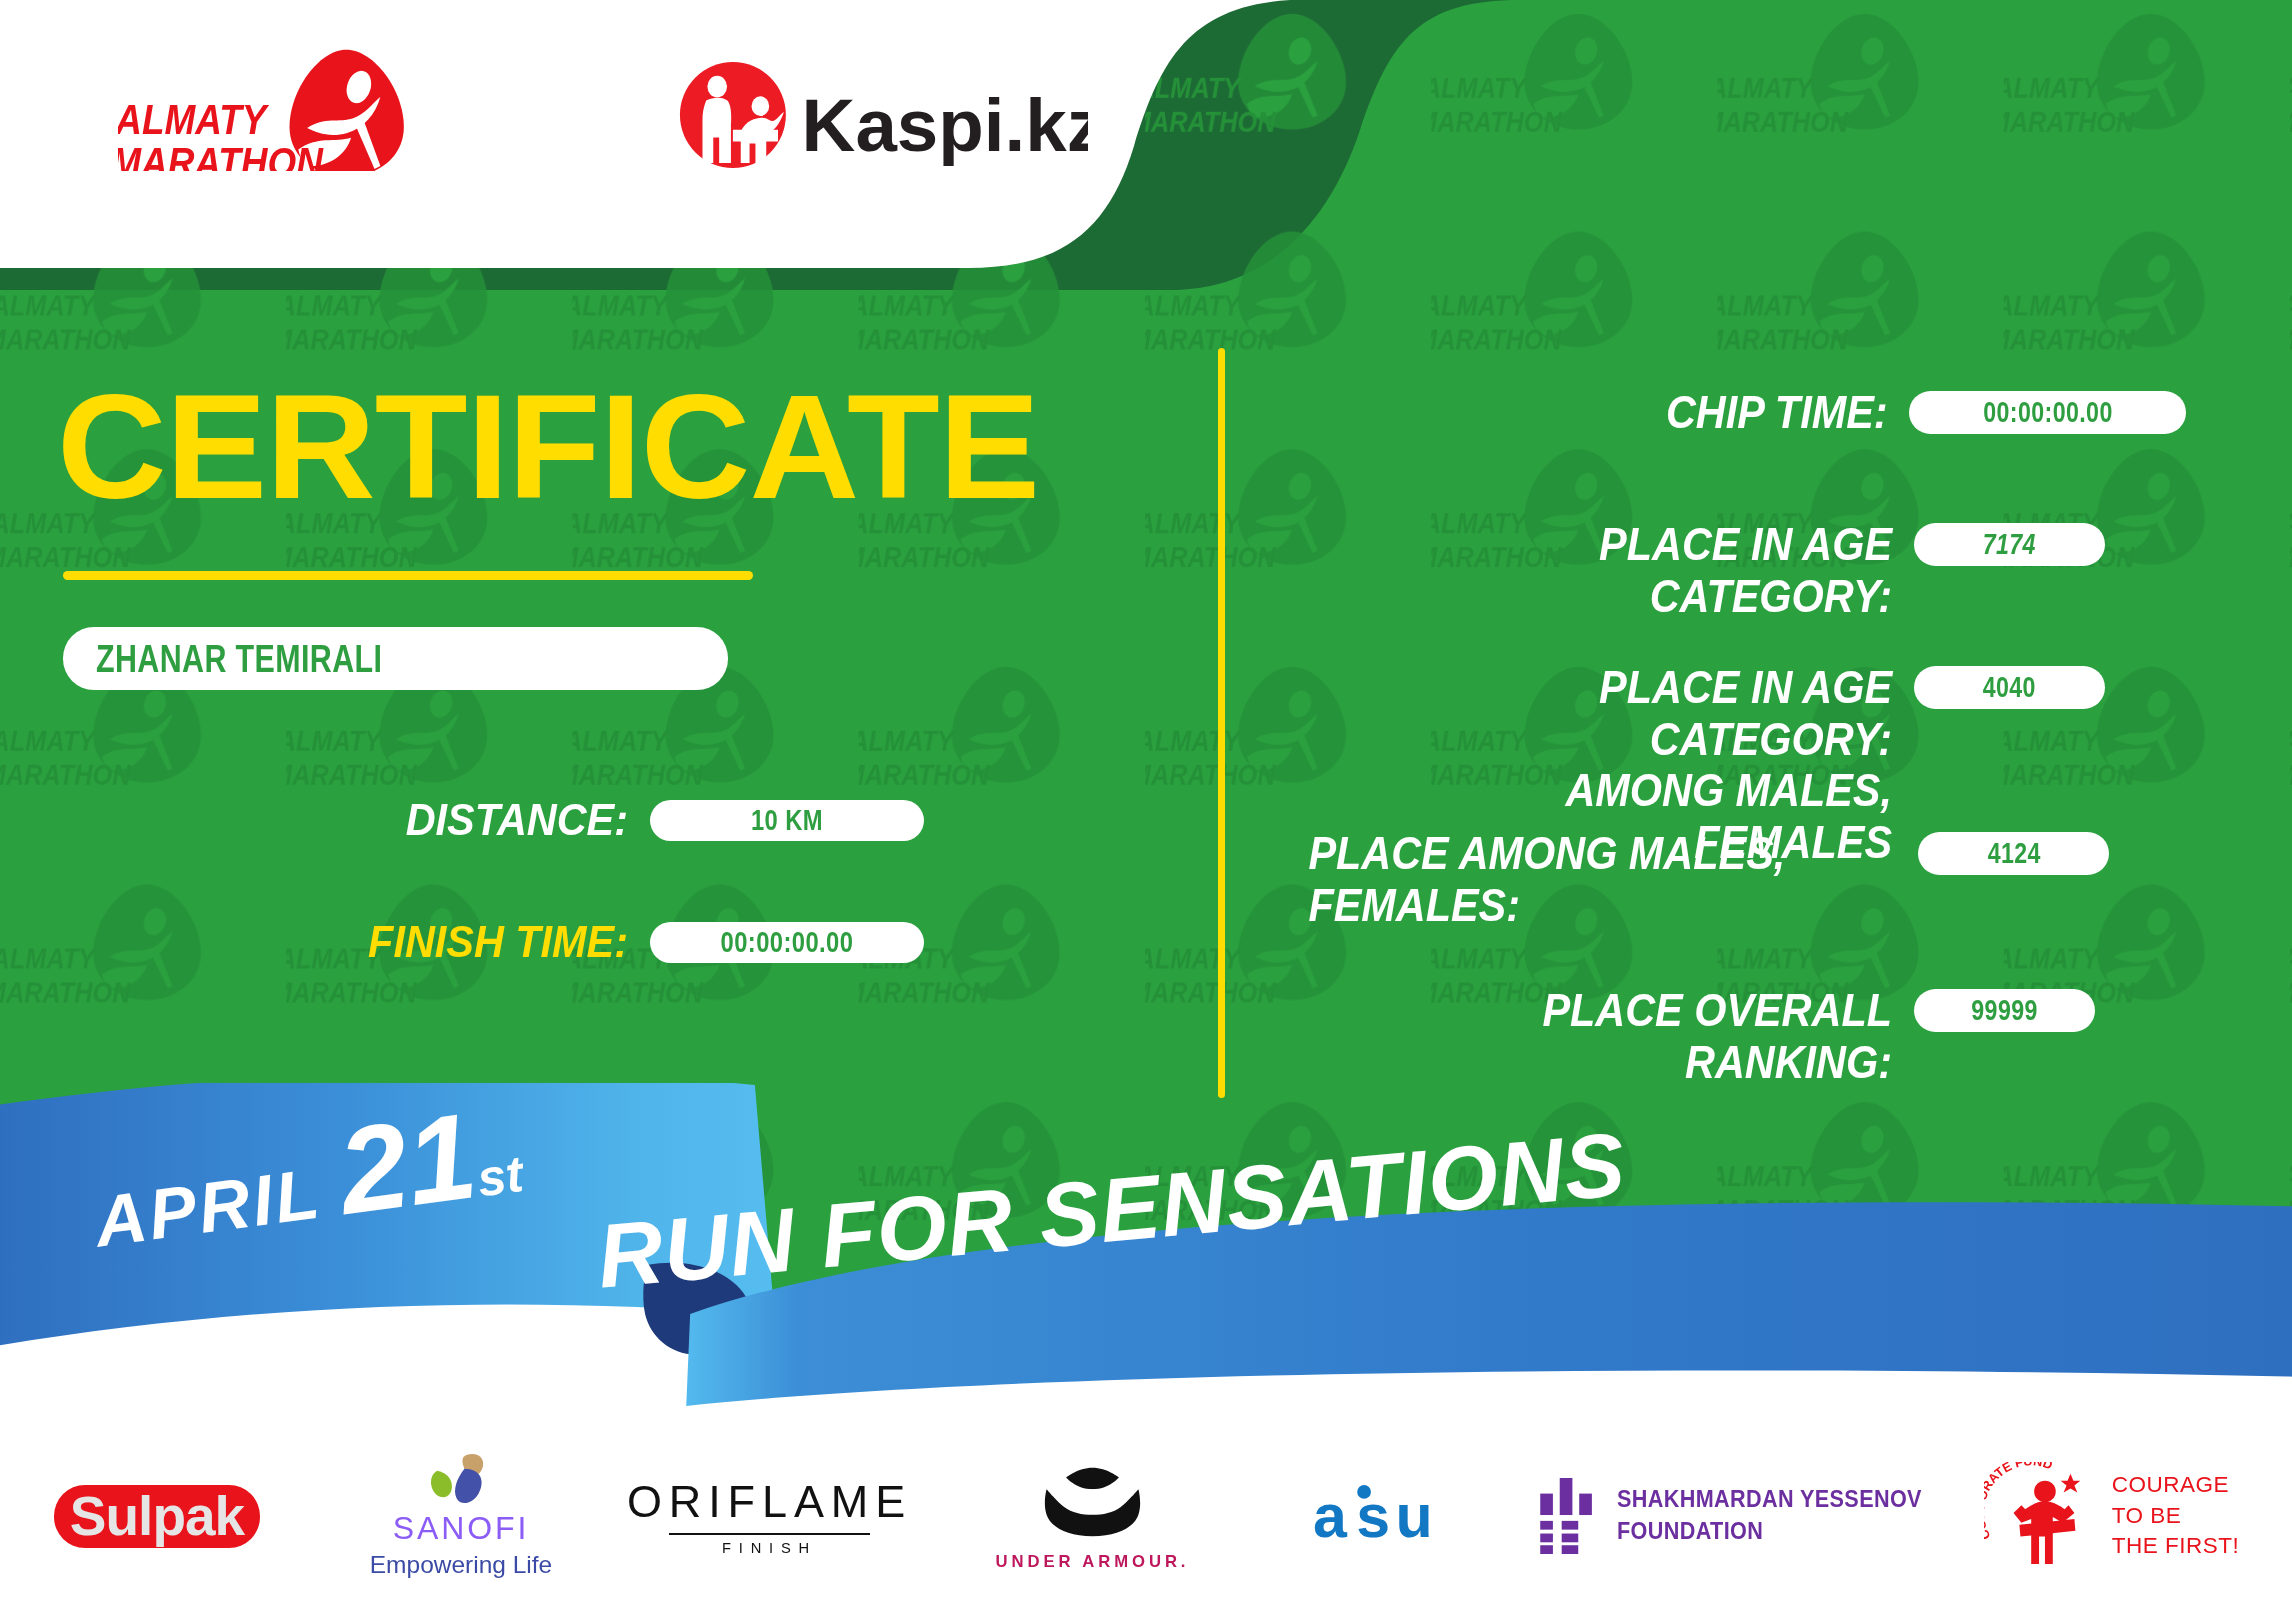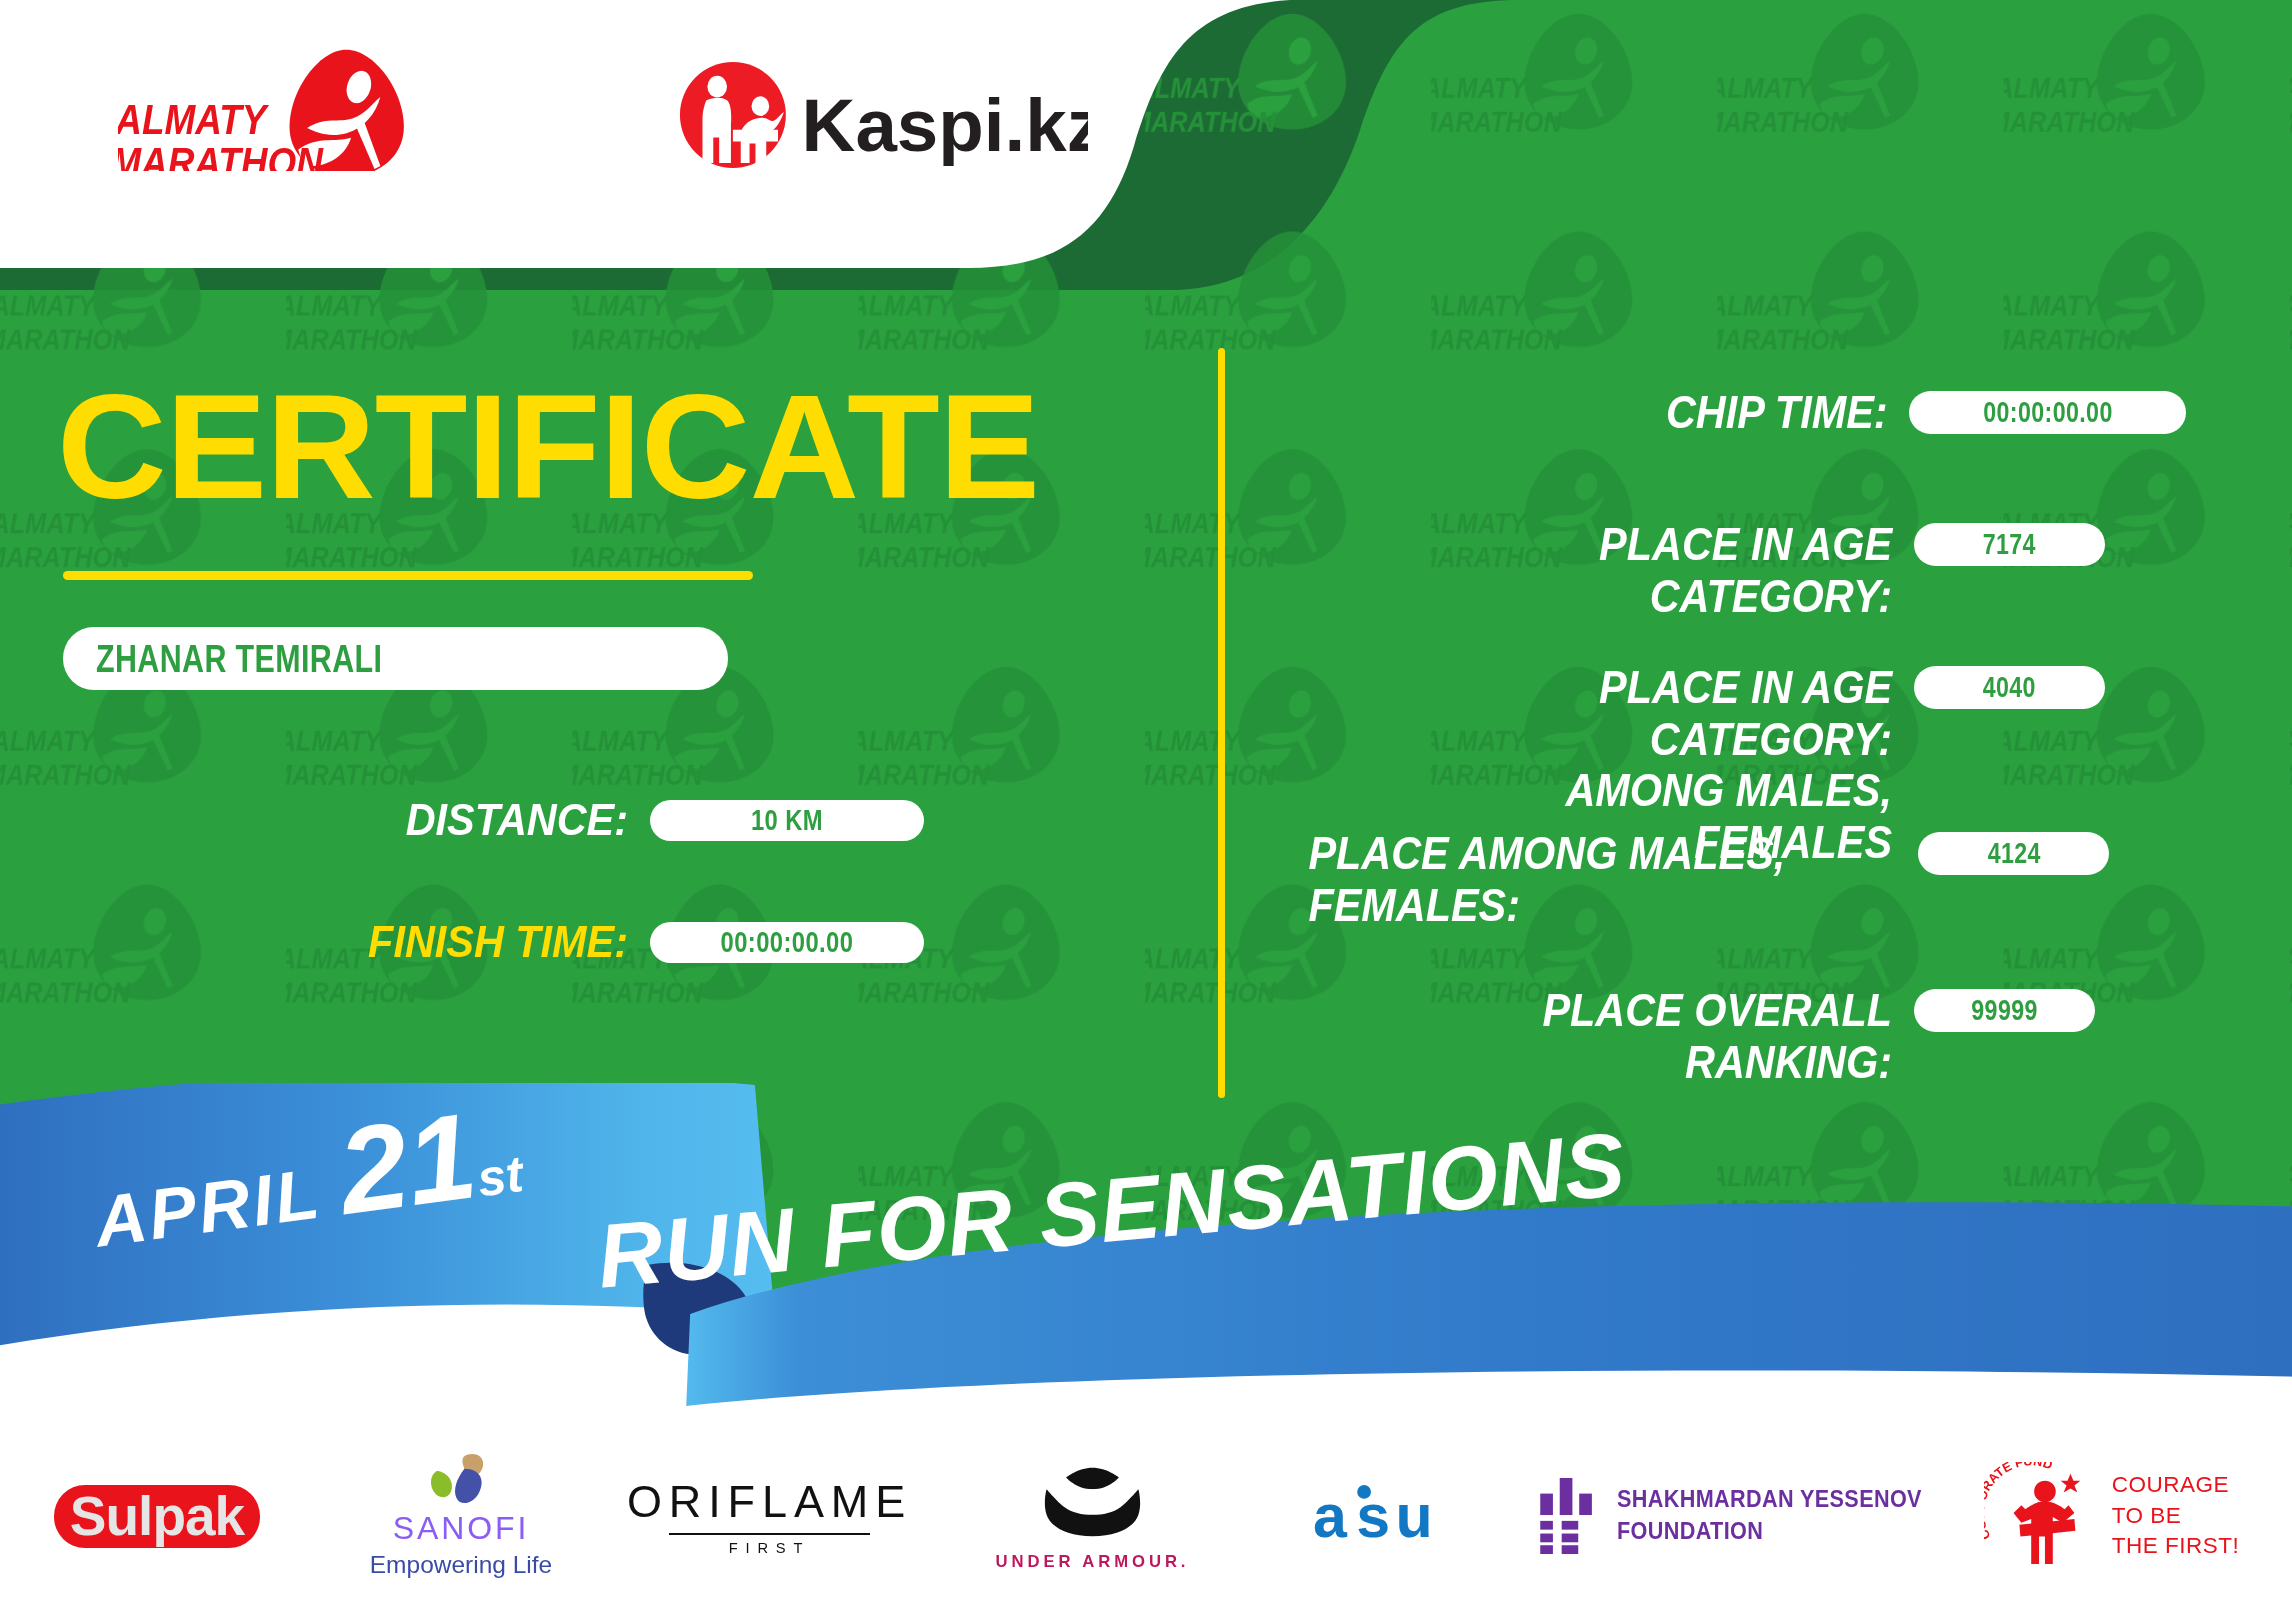--- a/index.html
+++ b/index.html
@@ -252,21 +252,21 @@
 
   <div class="rrow" style="left:1304px;top:387px;width:882px;">
     <div class="rlabel" style="width:588px;">CHIP TIME:</div>
     <div class="rpill" style="width:279px;margin-left:21.6px;margin-top:3.9px;">
       <span>00:00:00.00</span>
     </div>
   </div>
 
   <div class="rrow" style="left:1304px;top:519px;width:882px;">
     <div class="rlabel" style="width:588px;">PLACE IN AGE CATEGORY:</div>
-    <div class="rpill" style="width:191px;margin-left:21.6px;margin-top:3.9px;">
+    <div class="rpill" style="width:191px;margin-left:21.6px;margin-top:3.9px;font-style:italic;">
       <span>7174</span>
     </div>
   </div>
 
   <div class="rrow" style="left:1304px;top:662px;width:882px;">
     <div class="rlabel" style="width:588px;">PLACE IN AGE CATEGORY:
 AMONG MALES, FEMALES</div>
     <div class="rpill" style="width:191px;margin-left:21.6px;margin-top:3.9px;">
       <span>4040</span>
     </div>
@@ -332,21 +332,21 @@
         <path d="M38 16 C54 16 60 28 52 42 C46 52 34 54 30 46 C26 38 30 26 38 16 Z" fill="#4351a8"></path>
         <path d="M10 18 C22 20 28 30 24 40 C20 48 10 46 6 38 C2 30 4 22 10 18 Z" fill="#8bbd2a"></path>
       </svg>
       <div class="sanofi-txt">SANOFI</div>
       <div class="sanofi-sub">Empowering Life</div>
     </div>
 
     <div class="sp" style="width:323px;">
       <div class="oriflame-txt">ORIFLAME</div>
       <div class="oriflame-rule"></div>
-      <div class="oriflame-sub">FIRST</div>
+      <div class="oriflame-sub">FINISH</div>
     </div>
 
     <div class="sp" style="width:323px;">
       <svg width="147" height="84" viewBox="0 0 150 86">
         <path d="M75 8 C60 8 48 18 48 18 C48 18 58 30 75 30 C92 30 102 18 102 18 C102 18 90 8 75 8 Z" fill="#111"></path>
         <path d="M28 30 C28 30 24 44 28 56 C32 68 48 78 75 78 C102 78 118 68 122 56 C126 44 122 30 122 30 C122 30 110 44 104 48 C96 54 86 56 75 56 C64 56 54 54 46 48 C40 44 28 30 28 30 Z" fill="#111"></path>
         <rect x="48" y="30" width="54" height="12" fill="#ffffff"></rect>
       </svg>
       <div class="ua-txt">UNDER ARMOUR.</div>
     </div>

